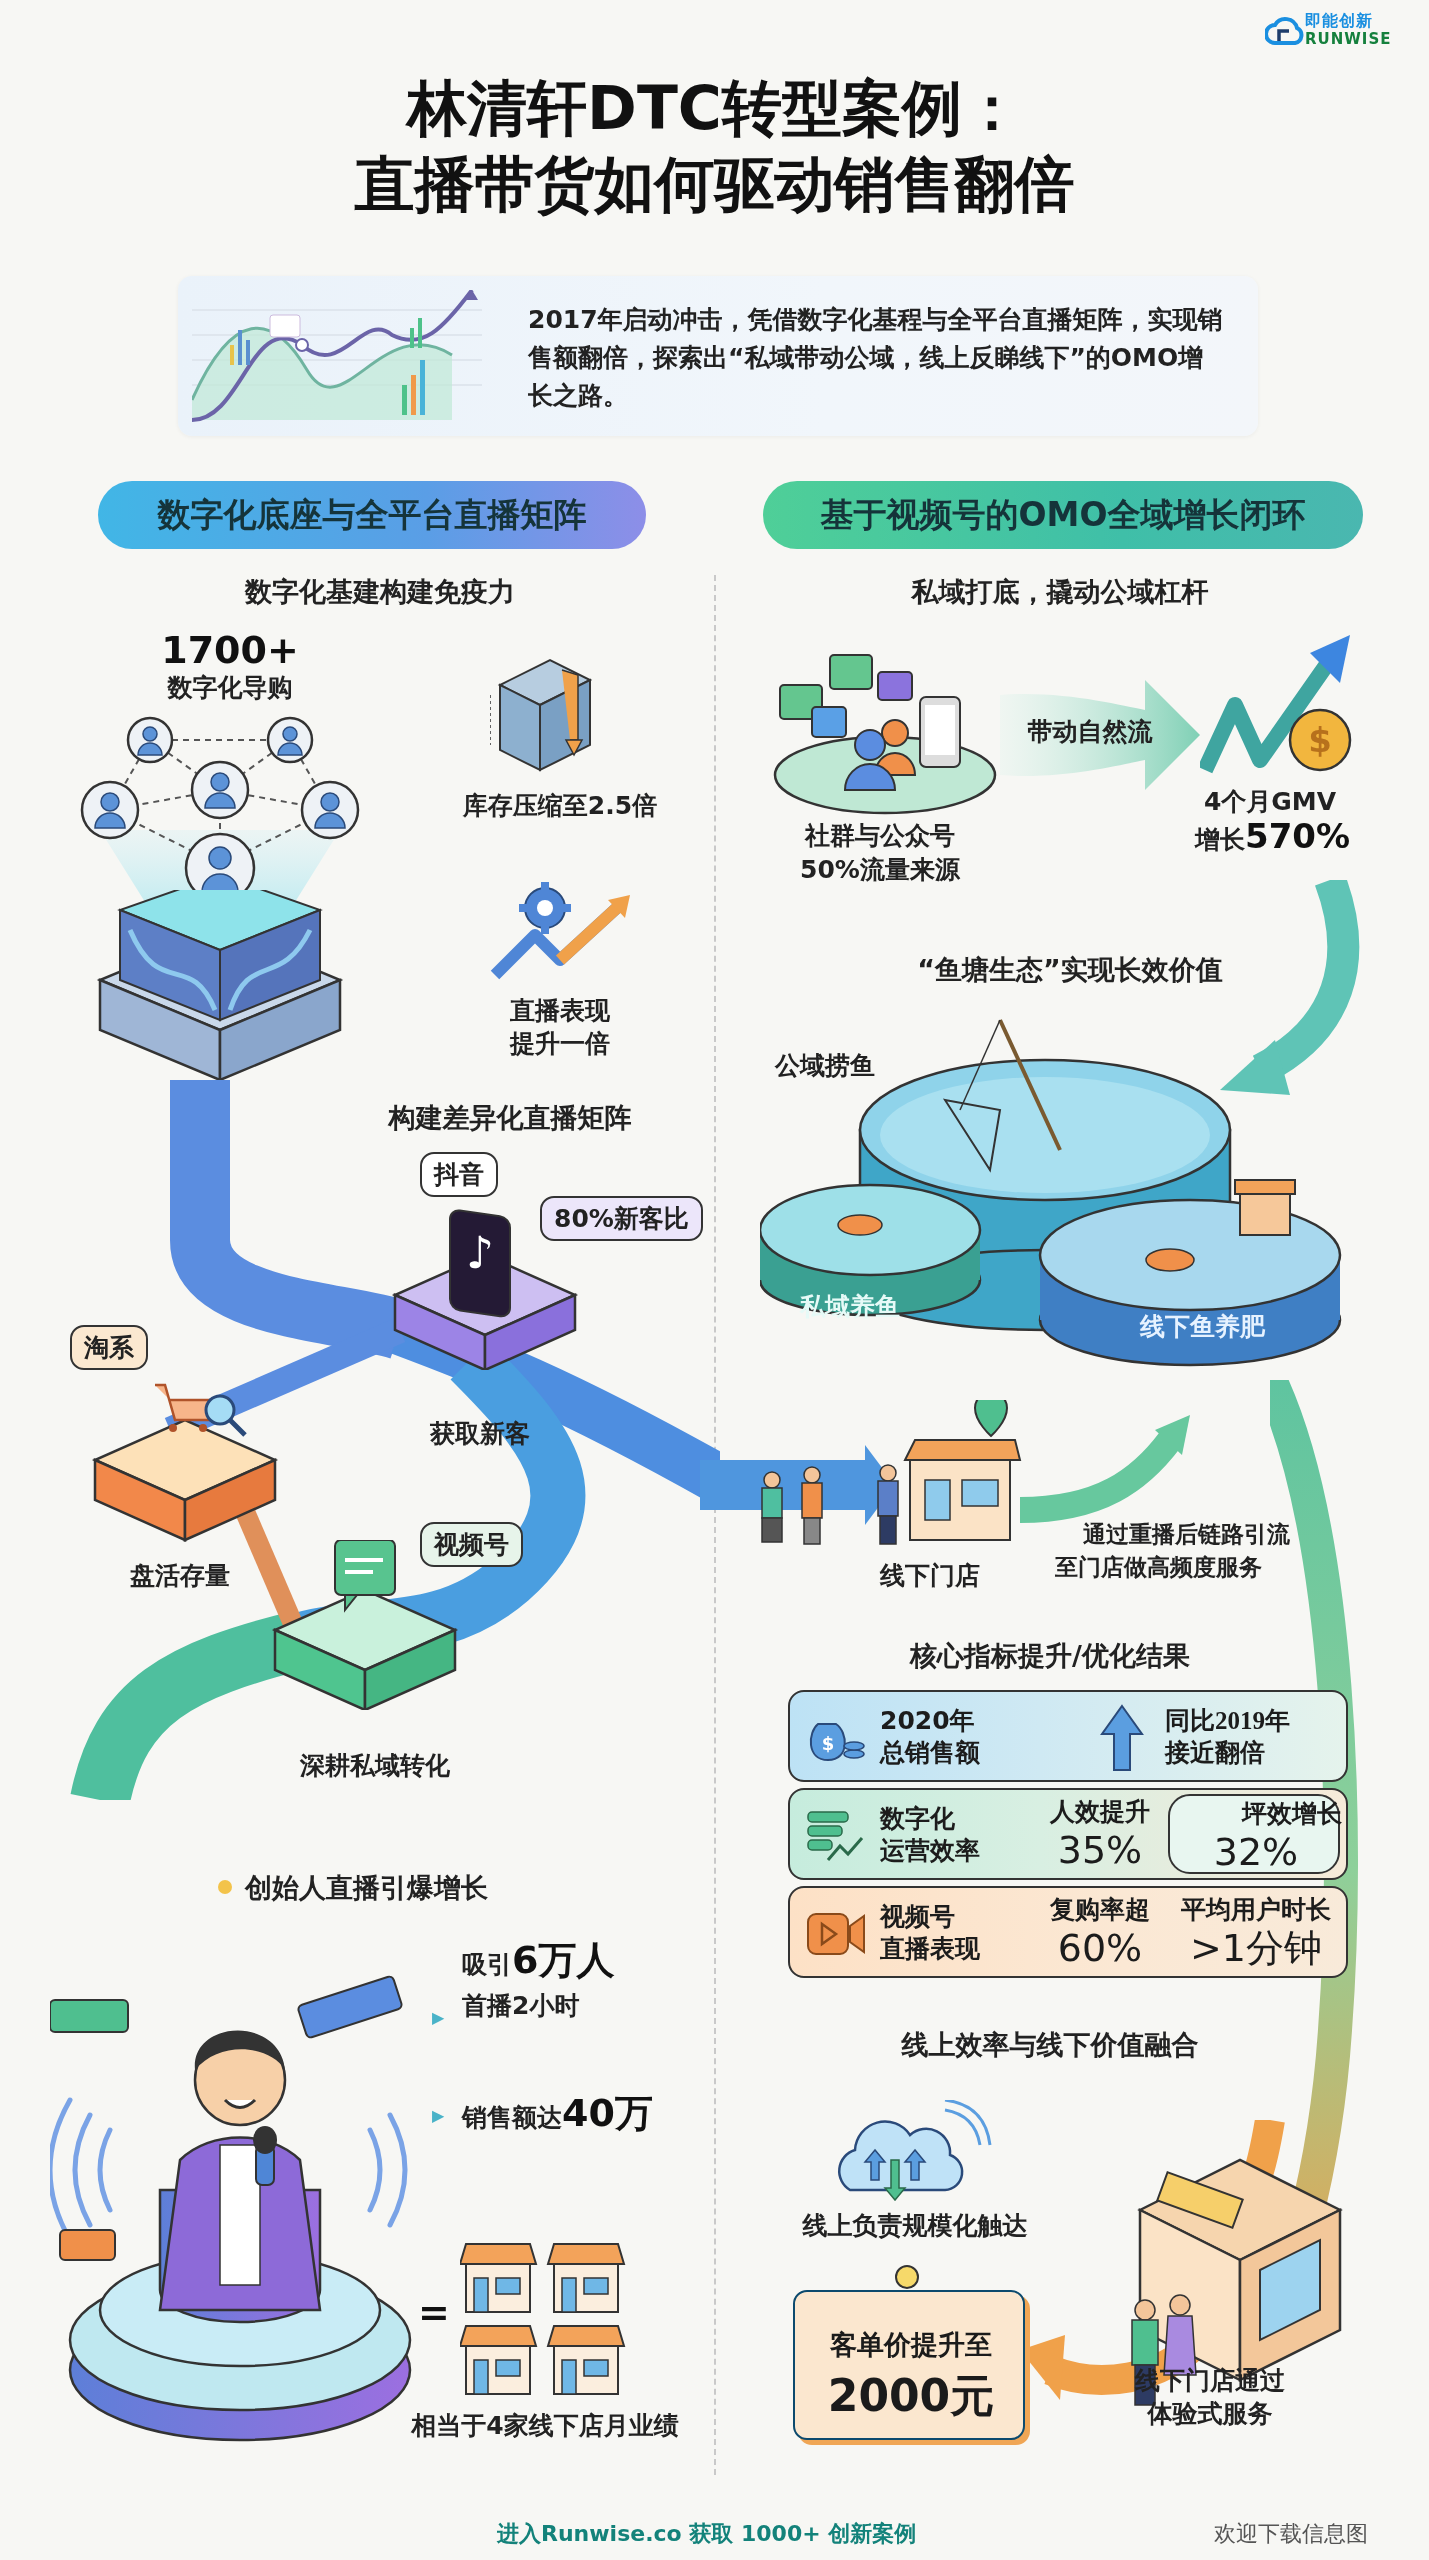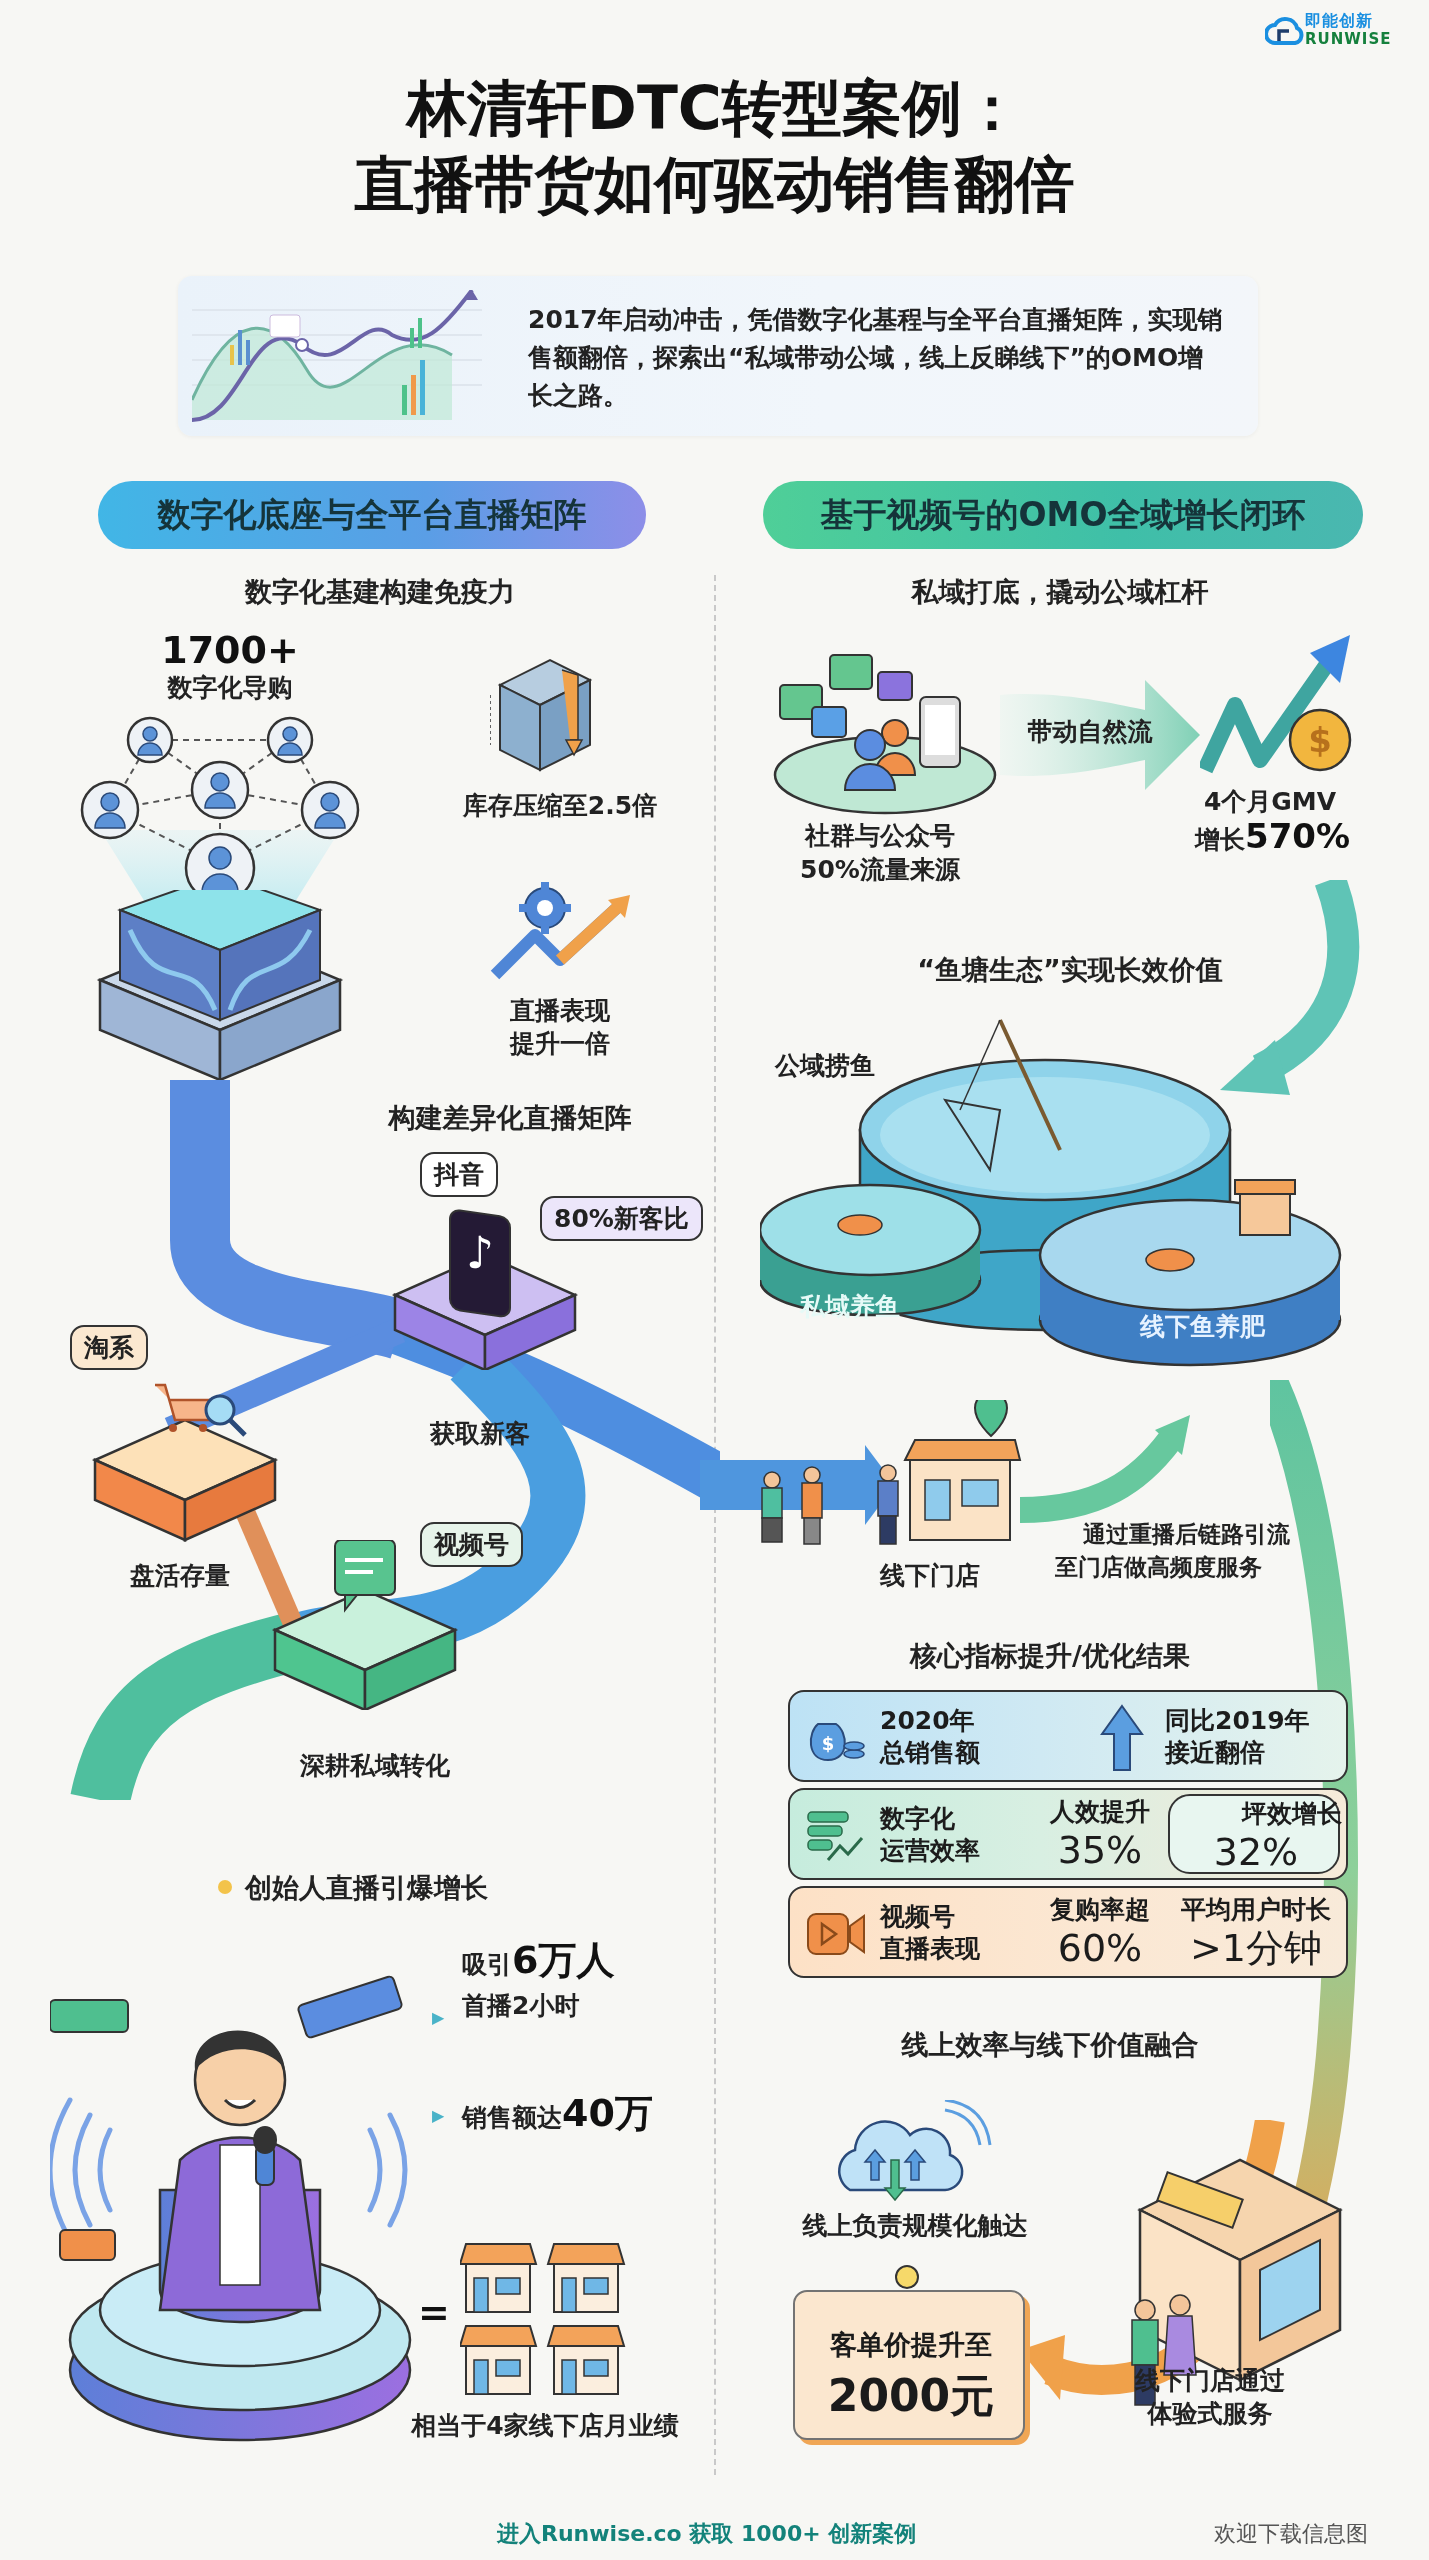--- a/index.html
+++ b/index.html
@@ -48,21 +48,21 @@
 
   
   .metric-row { border: 2px solid #333; border-radius: 16px; position: absolute; }
   .m1 { left: 788px; top: 1690px; width: 560px; height: 92px; background: linear-gradient(90deg,#bde2f5 0%,#cfe9f3 45%,#e5f3ec 100%); }
   .m2 { left: 788px; top: 1788px; width: 560px; height: 92px; background: linear-gradient(90deg,#c6ecdd 0%,#d8efe2 45%,#f6ead9 100%); }
   .m3 { left: 788px; top: 1886px; width: 560px; height: 92px; background: linear-gradient(90deg,#fde1c6 0%,#fbe8d4 60%,#f8ead9 100%); }
   .m-sub { position: absolute; border: 2px solid #333; border-radius: 22px; background: #e8f6f0; }
   .mt { font-size: 25px; font-weight: bold; color: #1c1c1c; line-height: 32px; }
   .mv { font-size: 38px; font-weight: normal; color: #1c1c1c; line-height: 40px; }
 
-  .price-card { left: 793px; top: 2290px; width: 232px; height: 150px; border: 2px solid #737373; border-radius: 14px;
+  .price-card { left: 793px; top: 2290px; width: 232px; height: 150px; border: 2px solid #0c4a6e; border-radius: 14px;
     background: #fbe7cf; box-shadow: 5px 5px 0 #f0a655; }
 
   .footer-link { left: 497px; top: 2519px; font-size: 22px; color: #13827a; font-weight: bold; }
   .footer-right { left: 1214px; top: 2519px; font-size: 22px; color: #555; }
 </style>
 </head>
 <body>
 
 <div class="abs logo">
   <svg width="40" height="34" viewBox="0 0 40 34">
@@ -410,21 +410,21 @@
     <path d="M12 14 L30 14 C42 22, 44 50, 22 50 C0 50, 2 22, 12 14 Z" fill="#5b9ee0" stroke="#2a4a7a" stroke-width="2"></path>
     <text x="22" y="40" font-size="18" font-weight="bold" fill="#fff" text-anchor="middle" font-family="DejaVu Sans, sans-serif">$</text>
     <ellipse cx="48" cy="44" rx="10" ry="4" fill="#5b9ee0" stroke="#2a4a7a" stroke-width="1.5"></ellipse>
     <ellipse cx="48" cy="36" rx="10" ry="4" fill="#5b9ee0" stroke="#2a4a7a" stroke-width="1.5"></ellipse>
   </svg>
   <div class="abs mt" style="left:90px;top:13px;">2020年</div>
   <div class="abs mt" style="left:90px;top:45px;">总销售额</div>
   <svg class="abs" style="left:310px;top:12px;" width="44" height="68" viewBox="0 0 44 68">
     <polygon points="22,2 42,30 30,30 30,66 14,66 14,30 2,30" fill="#5b9ee0" stroke="#2a4a7a" stroke-width="2"></polygon>
   </svg>
-  <div class="abs mt" style="left:375px;top:13px;">同比2019年</div>
+  <div class="abs mt" style="left:375px;top:13px;font-family:Liberation Serif, serif;">同比2019年</div>
   <div class="abs mt" style="left:375px;top:45px;">接近翻倍</div>
 </div>
 
 <div class="metric-row m2">
   <svg class="abs" style="left:16px;top:18px;" width="60" height="56" viewBox="0 0 60 56">
     <rect x="2" y="4" width="40" height="10" rx="4" fill="#4fbf8f" stroke="#2a6a4a" stroke-width="1.5"></rect>
     <rect x="2" y="18" width="34" height="10" rx="4" fill="#4fbf8f" stroke="#2a6a4a" stroke-width="1.5"></rect>
     <rect x="2" y="32" width="24" height="10" rx="4" fill="#4fbf8f" stroke="#2a6a4a" stroke-width="1.5"></rect>
     <path d="M22 52 L34 38 L42 46 L56 30" stroke="#2a6a4a" stroke-width="3" fill="none"></path>
   </svg>

